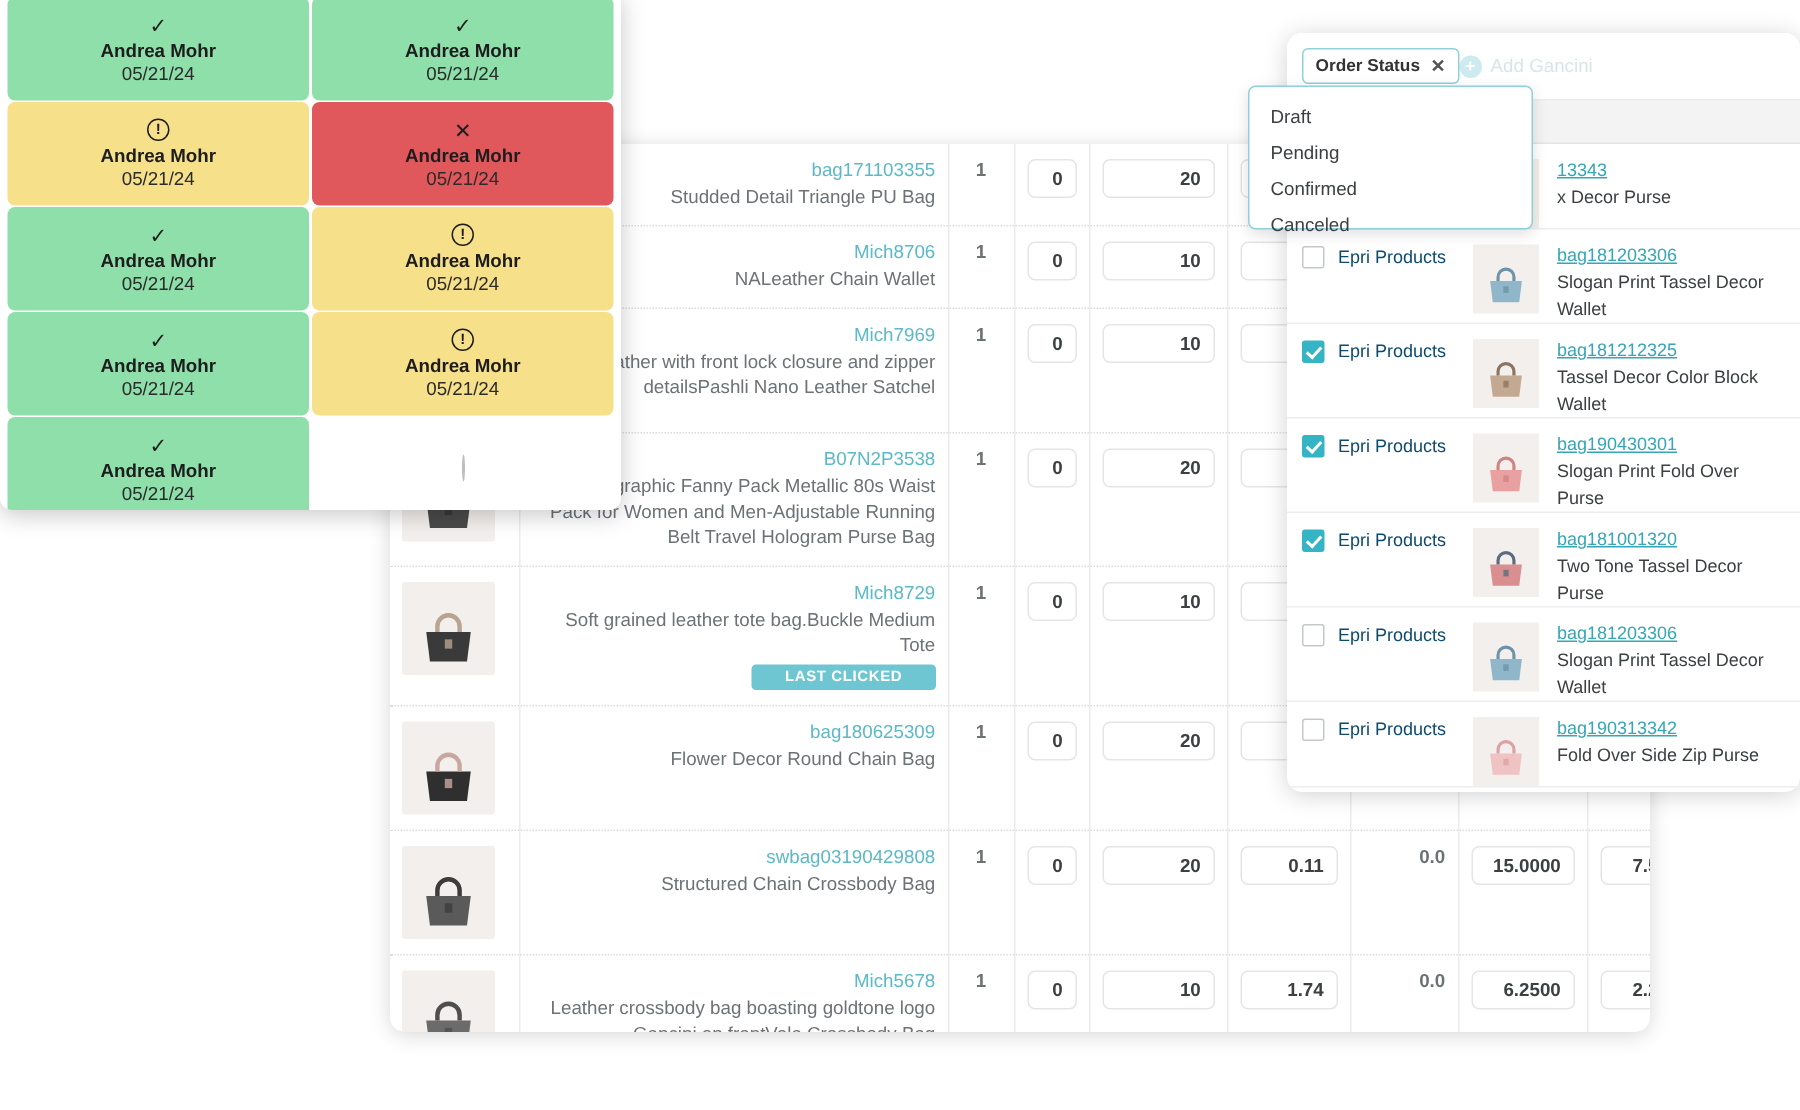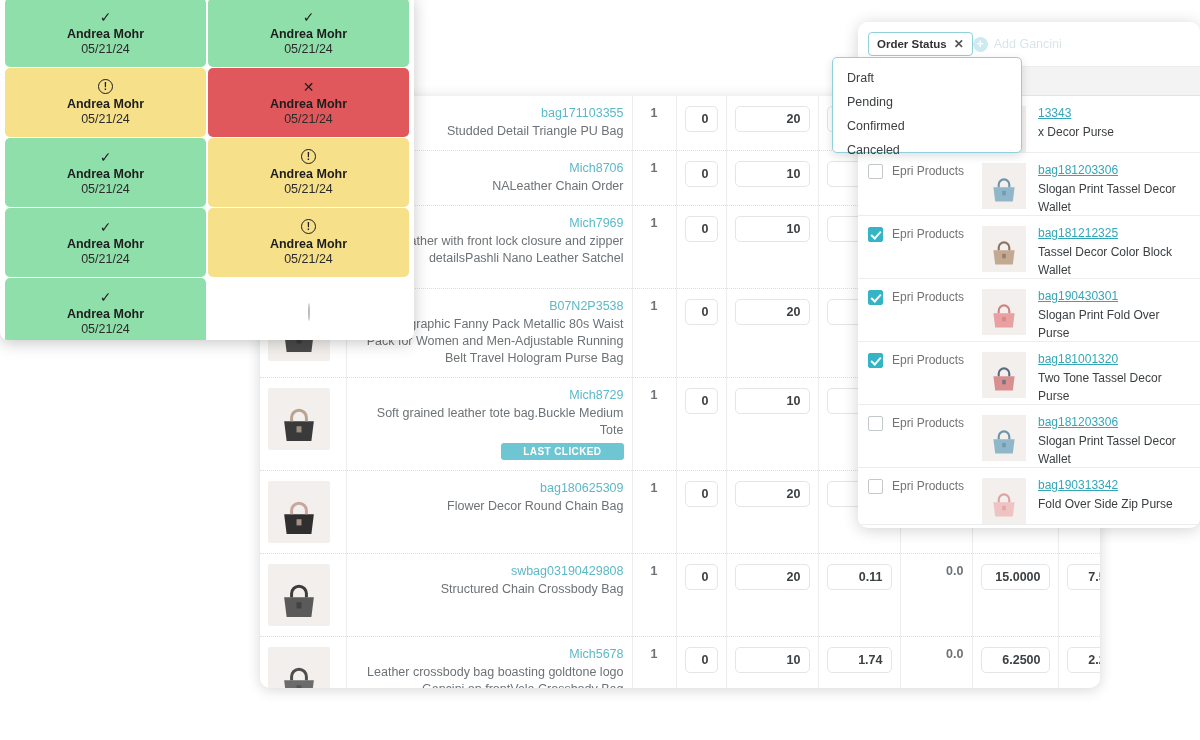--- a/index.html
+++ b/index.html
@@ -122,21 +122,21 @@
     content:""; position:absolute; left:4px; top:1px;
     width:4px; height:8px; border:solid #fff;
     border-width: 0 2px 2px 0; transform: rotate(42deg);
   }
   .prow {
     display: flex; align-items: flex-start;
     border-bottom: 1px solid #ededed;
     min-height: 55px; padding: 10px 10px 0 10px;
   }
   .prow .pcb { width: 24px; padding-top: 1px; }
-  .pvendor { width: 84px; font-size: 12px; color:#737373; padding-top:1px; }
+  .pvendor { width: 84px; font-size: 12px; color:#0c4a6e; padding-top:1px; }
   .pthumb {
     width: 44px; height: 46px; background:#f2efec;
     margin-right: 12px; margin-left: 6px;
     position: relative; overflow: hidden; flex: 0 0 auto;
   }
   .pinfo { flex: 1; }
   .plink {
     color:#34a6b8; font-size:12px;
     text-decoration: underline; display:block; margin-bottom: 2px;
   }
@@ -224,21 +224,21 @@
               <div class="inputbox">0.11</div>
             </td>
             <td class="c-plain"></td>
             <td class="c-box4"></td>
             <td class="c-box5"></td>
           </tr>
           <tr>
             <td class="c-thumb"></td>
             <td class="c-desc">
               <span class="sku">Mich8706</span>
-              <span class="desc-txt">NALeather Chain Order</span>
+              <span class="desc-txt">NALeather Chain Wallet</span>
             </td>
             <td class="c-qty">1</td>
             <td class="c-box1">
               <div class="inputbox">0</div>
             </td>
             <td class="c-box2">
               <div class="inputbox">10</div>
             </td>
             <td class="c-box3">
               <div class="inputbox">0.01</div>

